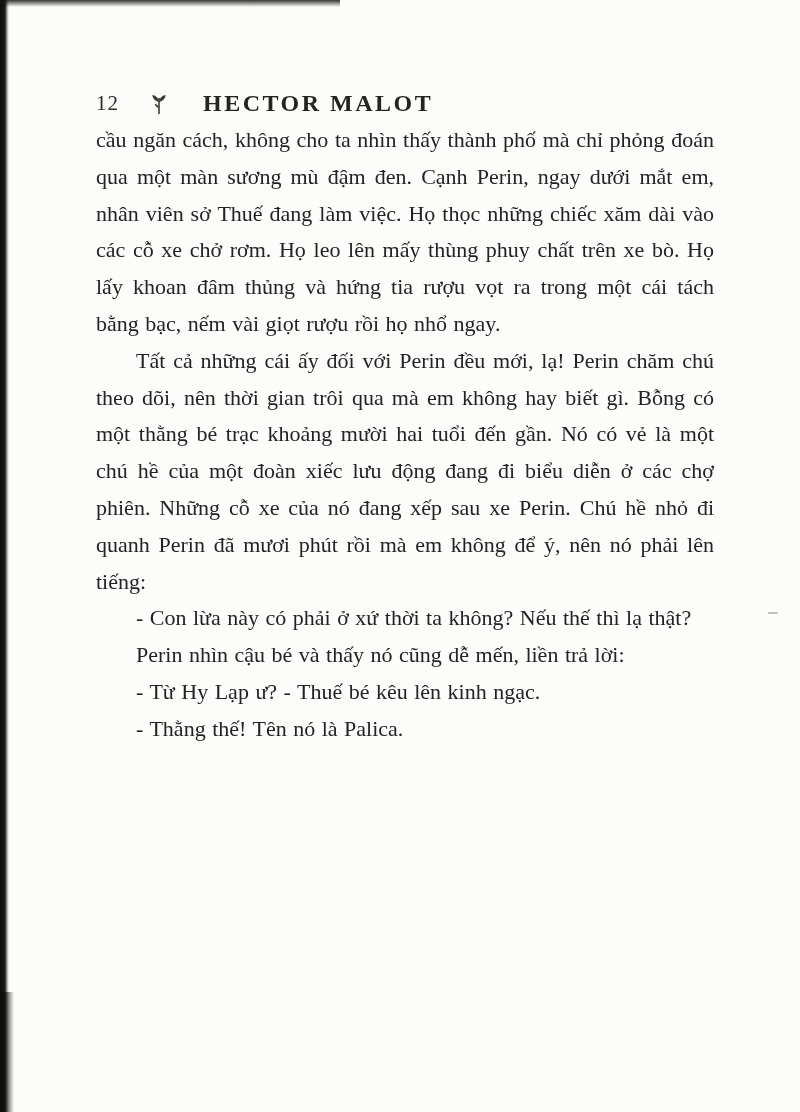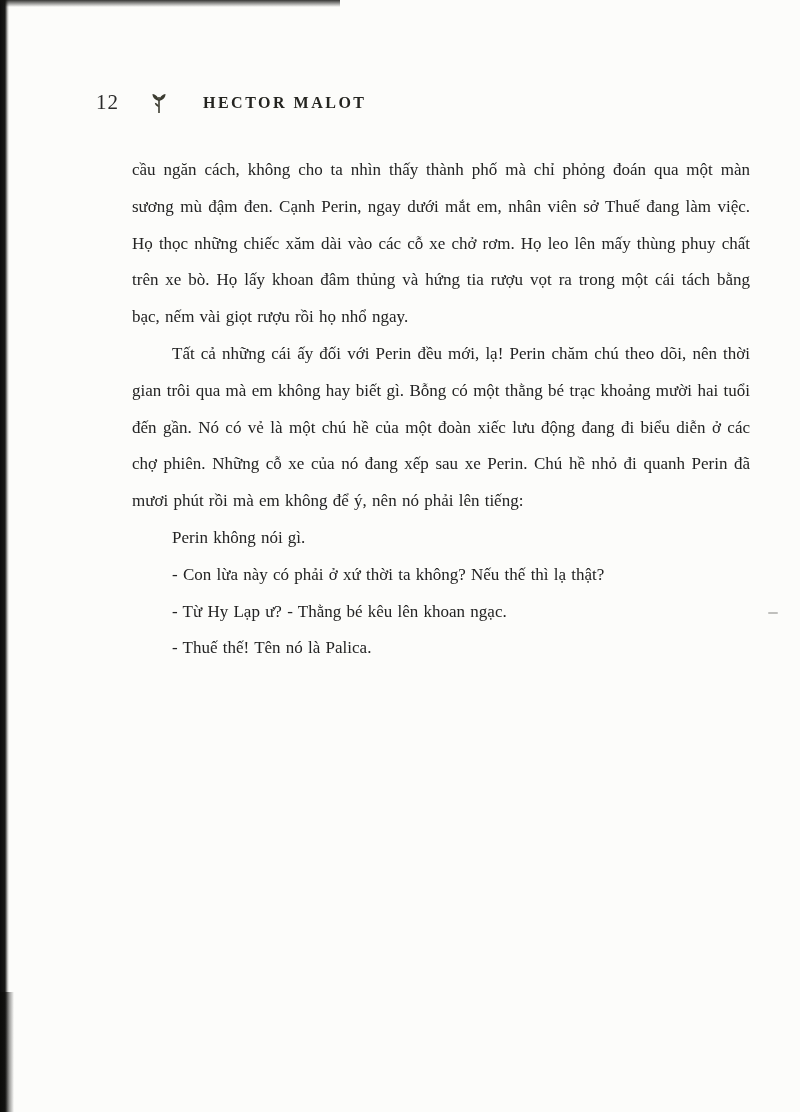--- a/index.html
+++ b/index.html
@@ -58,36 +58,35 @@
     letter-spacing: 1px;
     color: #2a2a2a;
   }
   .ornament {
     margin-left: 22px;
     margin-right: 26px;
     display: inline-flex;
     align-items: center;
   }
   .running-header {
-    font-size: 16px;
+    font-size: 24px;
     font-weight: bold;
     letter-spacing: 2.5px;
     color: #242420;
     font-variant: small-caps;
   }
 
   .page-body {
     position: absolute;
     left: 96px;
-    top: 152px;
+    top: 122px;
     width: 618px;
-    font-size: 17px;
+    font-size: 22px;
     line-height: 36.8px;
     text-align: justify;
-    margin-left: 36px;
   }
   .para {
     margin: 0;
     text-indent: 0;
     word-spacing: 1px;
   }
   .para.indent {
     text-indent: 40px;
   }
 </style>
@@ -111,19 +110,19 @@
         <path d="M10 15 C7.5 14.5 6 13 5.8 10.8 C8 11.2 9.6 12.7 10 15 Z" fill="#3b3b30"></path>
       </svg>
     </span>
     <span class="running-header">HECTOR MALOT</span>
   </div>
 
   <div class="page-body">
 
   <p class="para">cầu ngăn cách, không cho ta nhìn thấy thành phố mà chỉ phỏng đoán qua một màn sương mù đậm đen. Cạnh Perin, ngay dưới mắt em, nhân viên sở Thuế đang làm việc. Họ thọc những chiếc xăm dài vào các cỗ xe chở rơm. Họ leo lên mấy thùng phuy chất trên xe bò. Họ lấy khoan đâm thủng và hứng tia rượu vọt ra trong một cái tách bằng bạc, nếm vài giọt rượu rồi họ nhổ ngay.</p>
       <p class="para indent">Tất cả những cái ấy đối với Perin đều mới, lạ! Perin chăm chú theo dõi, nên thời gian trôi qua mà em không hay biết gì. Bỗng có một thằng bé trạc khoảng mười hai tuổi đến gần. Nó có vẻ là một chú hề của một đoàn xiếc lưu động đang đi biểu diễn ở các chợ phiên. Những cỗ xe của nó đang xếp sau xe Perin. Chú hề nhỏ đi quanh Perin đã mươi phút rồi mà em không để ý, nên nó phải lên tiếng:</p>
-      <p class="para indent">Perin không nói gì.</p>
       <p class="para indent">- Con lừa này có phải ở xứ thời ta không? Nếu thế thì lạ thật?</p>
-      <p class="para indent">- Từ Hy Lạp ư? - Thằng bé kêu lên khoan ngạc.</p>
-      <p class="para indent">- Thuế thế! Tên nó là Palica.</p>
+      <p class="para indent">Perin nhìn cậu bé và thấy nó cũng dễ mến, liền trả lời:</p>
+      <p class="para indent">- Từ Hy Lạp ư? - Thuế bé kêu lên kinh ngạc.</p>
+      <p class="para indent">- Thằng thế! Tên nó là Palica.</p>
     </div>
 
 </div>
 
 </body></html>

